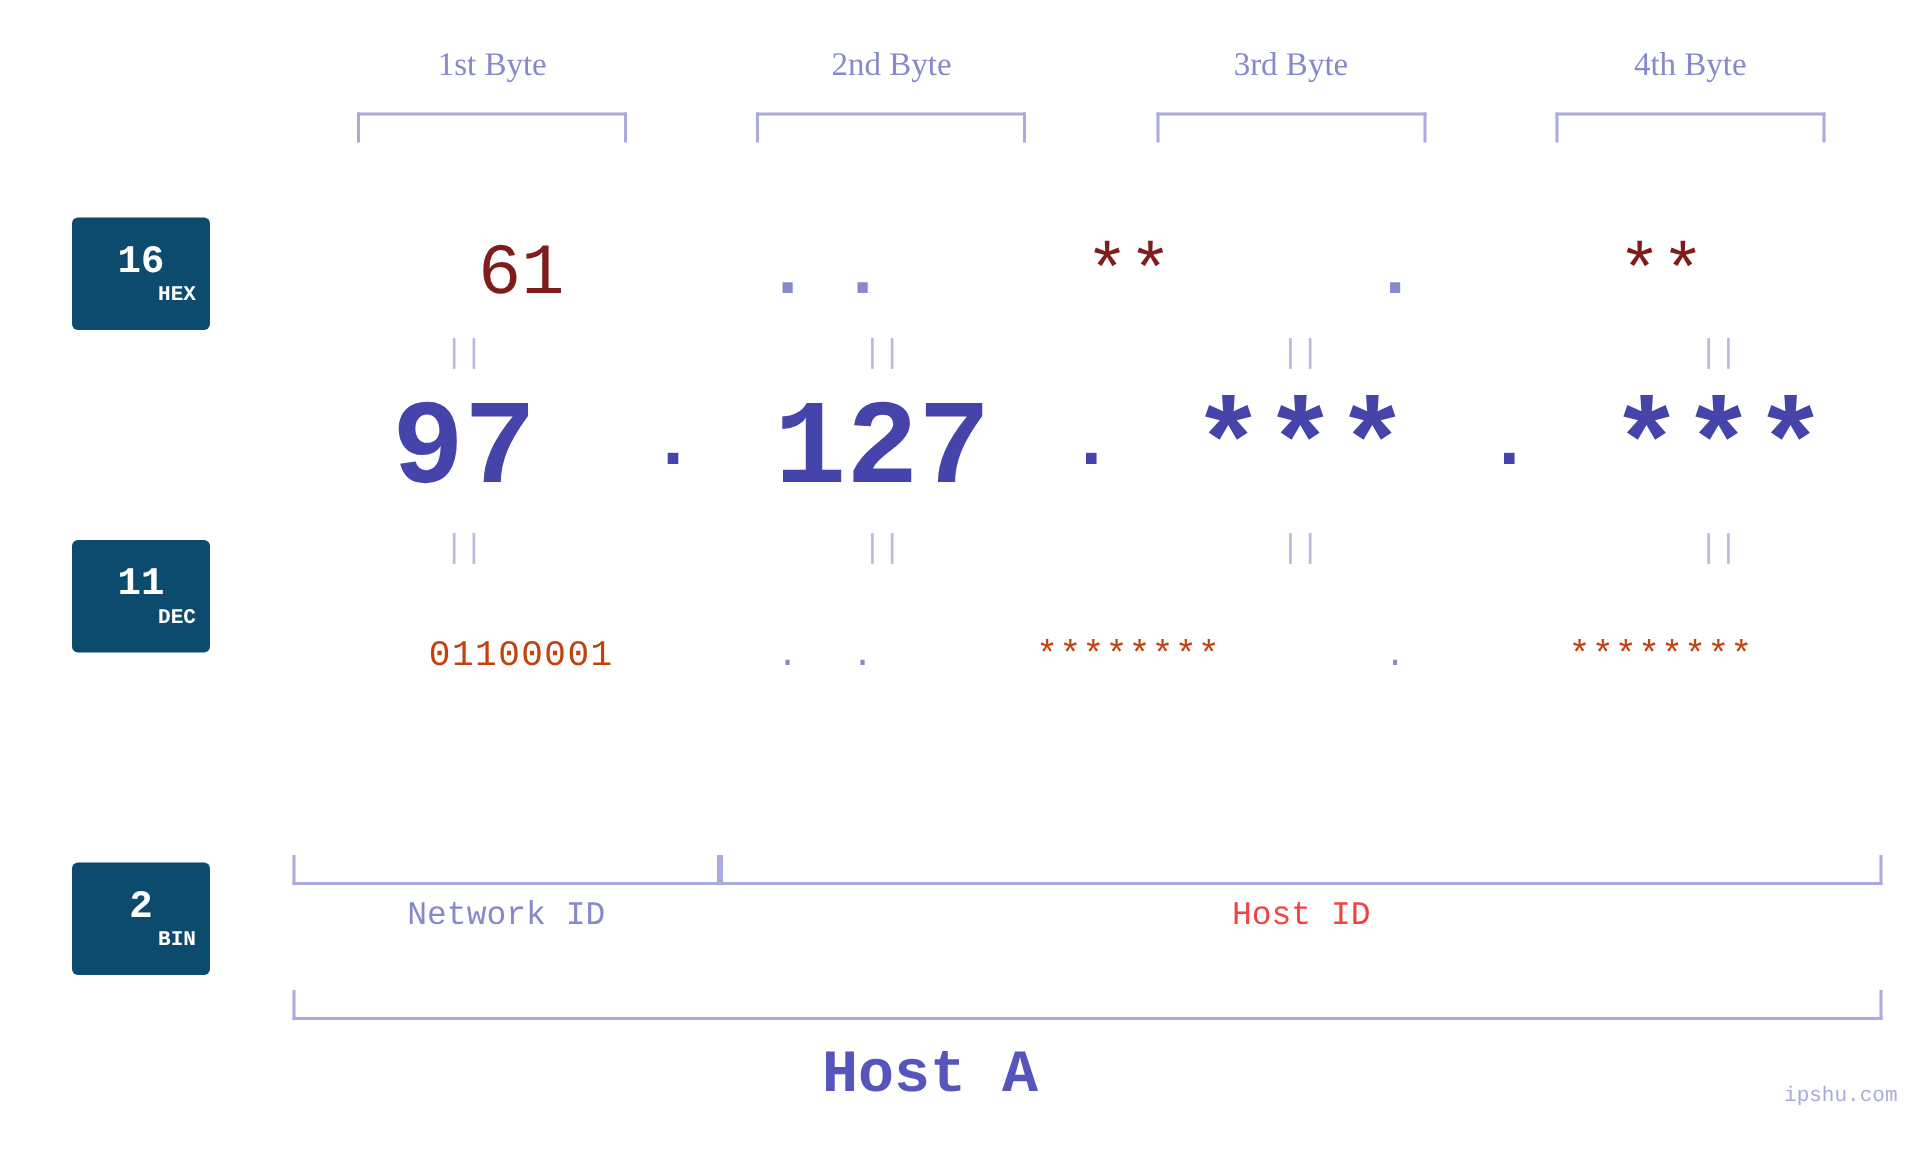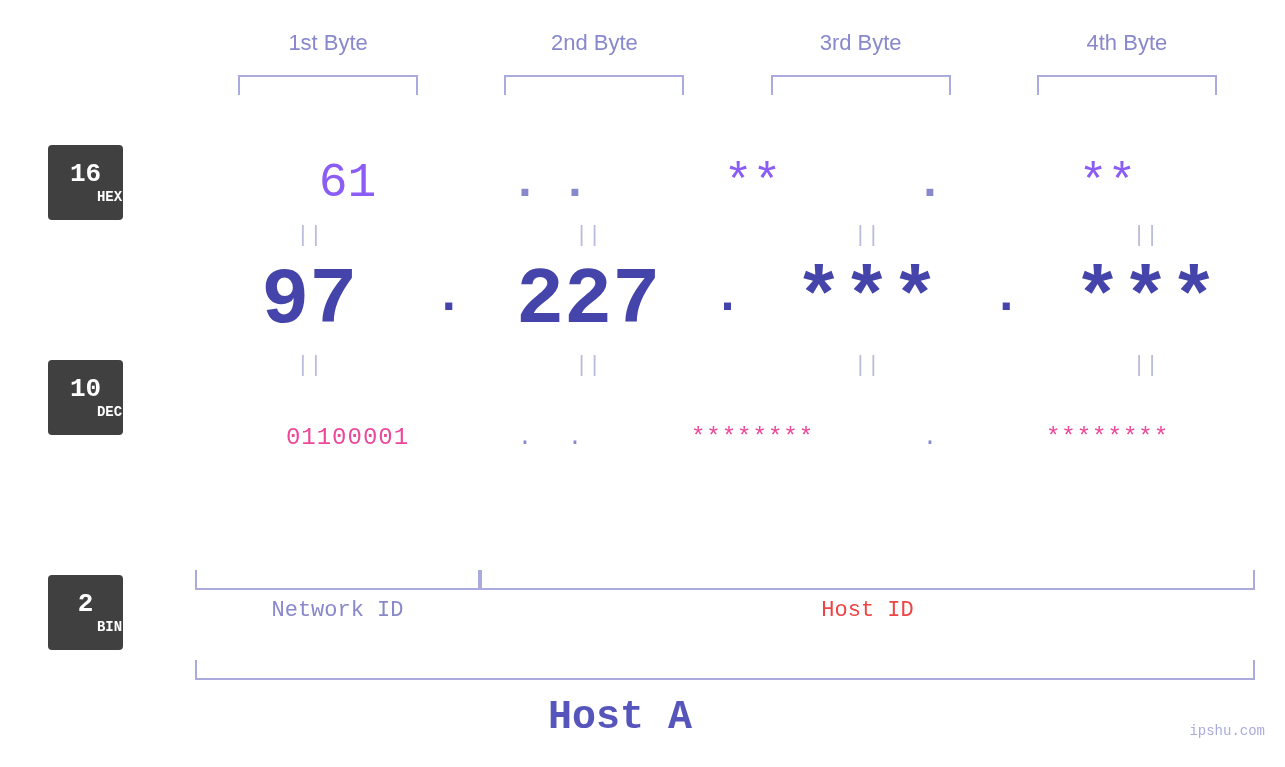--- a/index.html
+++ b/index.html
@@ -25,21 +25,21 @@
       position: absolute;
       top: 30px;
       left: 195px;
       width: 1065px;
     }
     .byte-header {
       flex: 1;
       text-align: center;
       color: #8888cc;
       font-size: 22px;
-      font-family: Liberation Sans, sans-serif;
+      font-family: Liberation Serif, serif;
     }
 
     
     .top-brackets {
       position: absolute;
       top: 75px;
       left: 195px;
       width: 1065px;
       display: flex;
     }
@@ -60,23 +60,23 @@
     
     .base-labels {
       position: absolute;
       left: 48px;
       top: 145px;
       display: flex;
       flex-direction: column;
       gap: 140px;
     }
     .base-label {
-      width: 75px;
+      width: 92px;
       height: 75px;
-      background: #404040;
+      background: #0c4a6e;
       color: #ffffff;
       display: flex;
       flex-direction: column;
       align-items: center;
       justify-content: center;
       border-radius: 4px;
     }
     .base-num {
       font-size: 26px;
       font-weight: bold;
@@ -113,21 +113,21 @@
       width: 50px;
       display: flex;
       align-items: center;
       justify-content: center;
       color: #8888cc;
       font-size: 28px;
       font-weight: bold;
     }
 
     .hex-val {
-      color: #8b5cf6;
+      color: #7f1d1d;
       font-size: 48px;
       font-family: 'Courier New', Courier, monospace;
     }
     .hex-dot {
       color: #8888cc;
       font-size: 48px;
     }
 
     
     .dec-row {
@@ -153,21 +153,21 @@
     }
 
     
     .bin-row {
       display: flex;
       align-items: center;
       height: 75px;
       margin-top: 20px;
     }
     .bin-val {
-      color: #ec4899;
+      color: #c2410c;
       font-size: 24px;
       font-family: 'Courier New', Courier, monospace;
       letter-spacing: 1px;
     }
     .bin-dot {
       color: #8888cc;
       font-size: 24px;
       width: 50px;
       display: flex;
       align-items: center;
@@ -292,21 +292,21 @@
       <div class="bracket-line"></div>
     </div>
   </div>
 
   <div class="base-labels">
     <div class="base-label">
       <span class="base-num">16</span>
       <span class="base-text">HEX</span>
     </div>
     <div class="base-label">
-      <span class="base-num">10</span>
+      <span class="base-num">11</span>
       <span class="base-text">DEC</span>
     </div>
     <div class="base-label">
       <span class="base-num">2</span>
       <span class="base-text">BIN</span>
     </div>
   </div>
 
   <div class="rows-container">
 
@@ -342,21 +342,21 @@
     </div>
 
     <div class="dec-row">
       <div class="byte-cell">
         <span class="dec-val">97</span>
       </div>
       <div class="dec-dot">
         <span>.</span>
       </div>
       <div class="byte-cell">
-        <span class="dec-val">227</span>
+        <span class="dec-val">127</span>
       </div>
       <div class="dec-dot">
         <span>.</span>
       </div>
       <div class="byte-cell">
         <span class="dec-val">***</span>
       </div>
       <div class="dec-dot">
         <span>.</span>
       </div>

